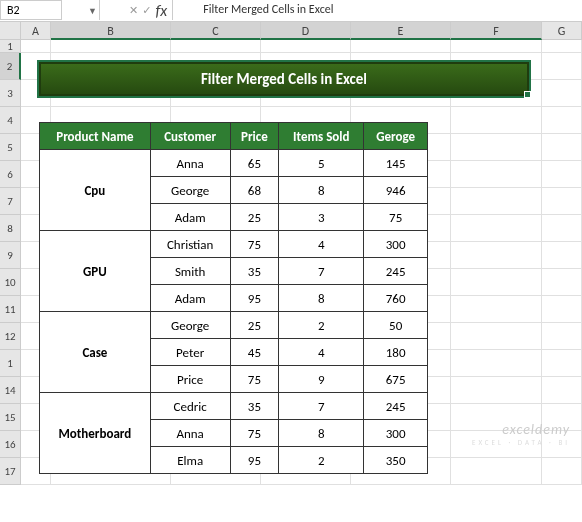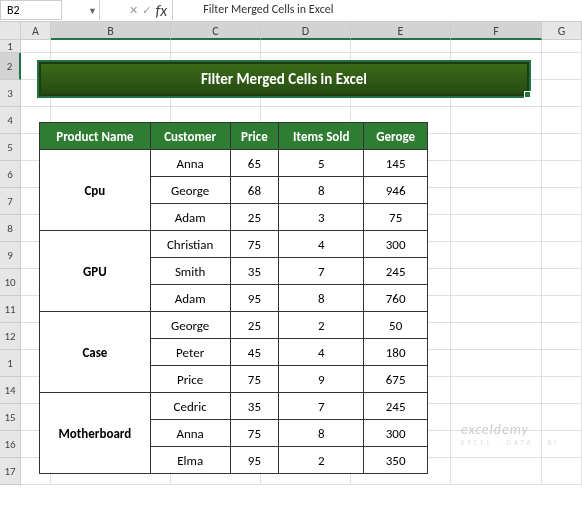--- a/index.html
+++ b/index.html
@@ -41,21 +41,21 @@
     .sel-handle { position:absolute; right:-4px; bottom:-4px; width:7px; height:7px; background:#217346; border:1px solid #fff; }
 
     .data-table { position:absolute; left:18px; top:82px; width:389px; border-collapse:collapse; }
     .data-table th, .data-table td {
       border:1px solid #333; padding:5px 6px; text-align:center; font-size:13px; height:27px;
       background:#fff;
     }
     .data-table th { background:#2f7d32; color:#fff; font-weight:bold; }
     .data-table td.product { font-weight:bold; }
     
-    .watermark { position:absolute; right:23px; bottom:38px; font-size:14px; color:#ccc; font-style:italic; letter-spacing:1px; }
+    .watermark { position:absolute; right:12px; bottom:38px; font-size:14px; color:#ccc; font-style:italic; letter-spacing:1px; text-align:right;}
     .watermark .sub { font-size:7px; color:#ddd; letter-spacing:3px; display:block; font-style:normal;}
   </style>
 </head>
 <body>
 
 <div class="formula-bar">
   <div class="name-box">B2</div>
   <div class="name-dropdown">▼</div>
   <div class="fx-controls">
     <span>✕</span>

